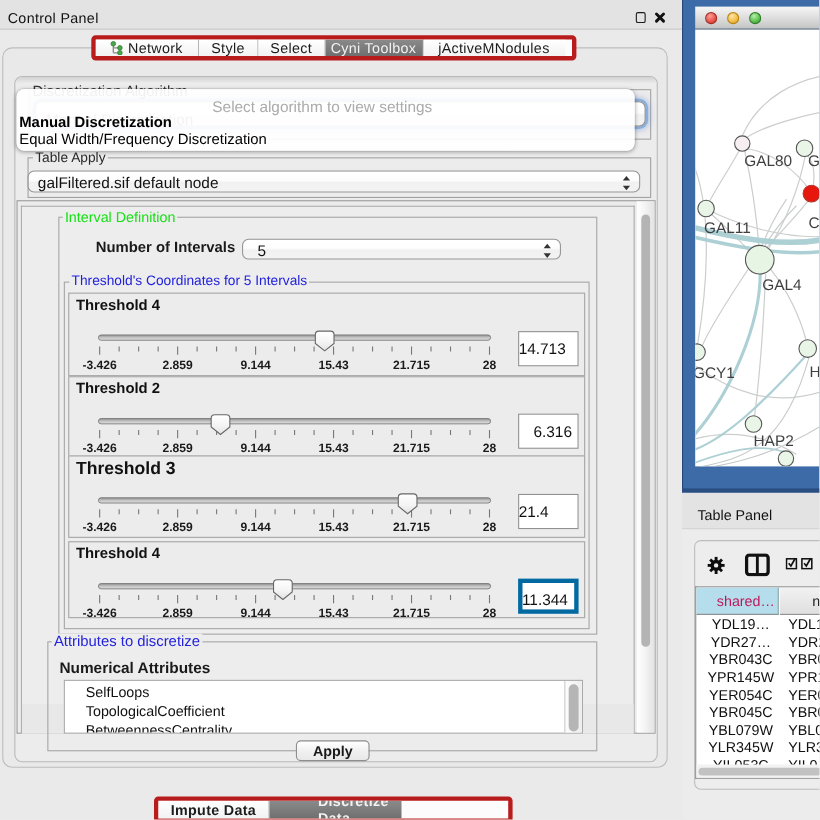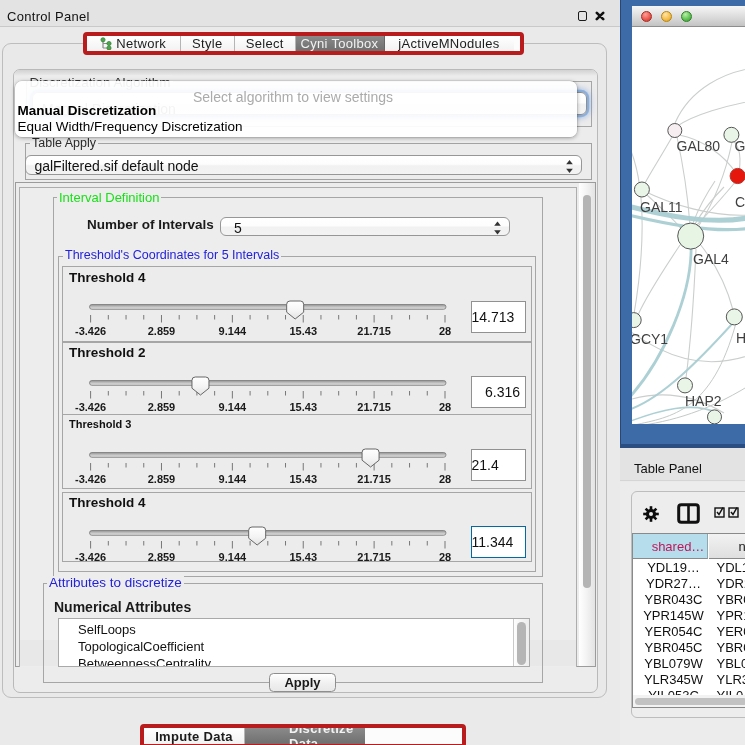--- a/index.html
+++ b/index.html
@@ -178,21 +178,21 @@
       <text x="97.47999999999999" y="69" text-anchor="middle" font-size="11" font-weight="bold" fill="#1A1A1A">2.859</text>
       <text x="168.35999999999999" y="69" text-anchor="middle" font-size="11" font-weight="bold" fill="#1A1A1A">9.144</text>
       <text x="239.23999999999995" y="69" text-anchor="middle" font-size="11" font-weight="bold" fill="#1A1A1A">15.43</text>
       <text x="310.12" y="69" text-anchor="middle" font-size="11" font-weight="bold" fill="#1A1A1A">21.715</text>
       <text x="381" y="69" text-anchor="middle" font-size="11" font-weight="bold" fill="#1A1A1A">28</text>
     <path d="M 127.96332336282057,38.3 q 0,-3.3 3.3,-3.3 l 10.4,0 q 3.3,0 3.3,3.3 l 0,7.9 L 136.46332336282057,53 l -8.5,-6.8 Z" fill="url(#th341.5)" stroke="#666" stroke-width="1"></path>
   </svg>
   <div class="abs" style="left:470.5px;top:376px;width:55.5px;height:32px;border:1px solid #919191;background:#FFF;
        font-size:14px;color:#111;text-align:right;line-height:30px;padding-right:5px;">6.316</div>
   <div class="abs" style="left:61.5px;top:414px;width:470.5px;height:74.5px;border:1px solid #A6A6A6;background:#EDECEC;"></div>
-  <div class="abs" style="left:69px;top:417.5px;font-size:11px;font-weight:bold;color:#111;">Threshold 3</div>
+  <div class="abs" style="left:69px;top:417.5px;font-size:16px;font-weight:bold;color:#111;">Threshold 3</div>
   <svg class="abs" style="left:64px;top:414px;" width="400" height="74.5" viewBox="0 0 400 74.5">
     <rect x="25.5" y="38.5" width="356.5" height="4.8" rx="2.4" fill="url(#trk414)" stroke="#787878" stroke-width="0.8"></rect>
     <defs>
       <linearGradient id="trk414" x1="0" y1="0" x2="0" y2="1">
         <stop offset="0" stop-color="#8F8F8F"></stop>
           <stop offset="0.5" stop-color="#C3C3C3"></stop>
           <stop offset="1" stop-color="#E2E2E2"></stop>
       </linearGradient>
       <linearGradient id="th414" x1="0" y1="0" x2="0" y2="1">
         <stop offset="0" stop-color="#FFFFFF"></stop>
@@ -269,21 +269,21 @@
       <line x1="363.28" y1="49" x2="363.28" y2="53.5" stroke="#777" stroke-width="1"></line>
       <line x1="381" y1="49" x2="381" y2="56.5" stroke="#777" stroke-width="1"></line>
       <text x="26.599999999999994" y="69" text-anchor="middle" font-size="11" font-weight="bold" fill="#1A1A1A">-3.426</text>
       <text x="97.47999999999999" y="69" text-anchor="middle" font-size="11" font-weight="bold" fill="#1A1A1A">2.859</text>
       <text x="168.35999999999999" y="69" text-anchor="middle" font-size="11" font-weight="bold" fill="#1A1A1A">9.144</text>
       <text x="239.23999999999995" y="69" text-anchor="middle" font-size="11" font-weight="bold" fill="#1A1A1A">15.43</text>
       <text x="310.12" y="69" text-anchor="middle" font-size="11" font-weight="bold" fill="#1A1A1A">21.715</text>
       <text x="381" y="69" text-anchor="middle" font-size="11" font-weight="bold" fill="#1A1A1A">28</text>
     <path d="M 184.6655189970088,38.3 q 0,-3.3 3.3,-3.3 l 10.4,0 q 3.3,0 3.3,3.3 l 0,7.9 L 193.1655189970088,53 l -8.5,-6.8 Z" fill="url(#th491.5)" stroke="#666" stroke-width="1"></path>
   </svg>
-  <div class="abs" style="left:470.5px;top:526px;width:55.5px;height:32px;border:1px solid #0369a1;background:#FFF;
+  <div class="abs" style="left:470.5px;top:526px;width:55.5px;height:32px;border:4px solid #0369a1;background:#FFF;
        font-size:14px;color:#111;text-align:right;line-height:30px;padding-right:23px;">11.344</div>
   </div>
 
 <div class="tborder" style="left:42.5px;top:582.5px;width:500px;height:100px;"></div>
 <div class="abs tlabel" style="left:47px;top:576px;font-size:13.5px;color:#2222DD;background:#EEEDED;">Attributes to discretize</div>
 <div class="abs" style="left:54px;top:599px;font-size:14px;font-weight:bold;color:#1A1A1A;">Numerical Attributes</div>
 <div class="abs" style="left:58px;top:617.5px;width:472px;height:49px;border:1px solid #A9A9A9;background:#FFFFFF;overflow:hidden;">
   <div style="position:absolute;left:19px;top:2.5px;font-size:13px;color:#111;line-height:17px;">SelfLoops<br>TopologicalCoefficient<br>BetweennessCentrality</div>
   <div style="position:absolute;right:0;top:0;width:16px;height:49px;background:linear-gradient(to right,#FDFDFD,#EDEDED);border-left:1px solid #C9C9C9;"></div>
   <div style="position:absolute;right:3.5px;top:3px;width:8.5px;height:43px;background:#B5B5B5;border-radius:4.5px;"></div>

